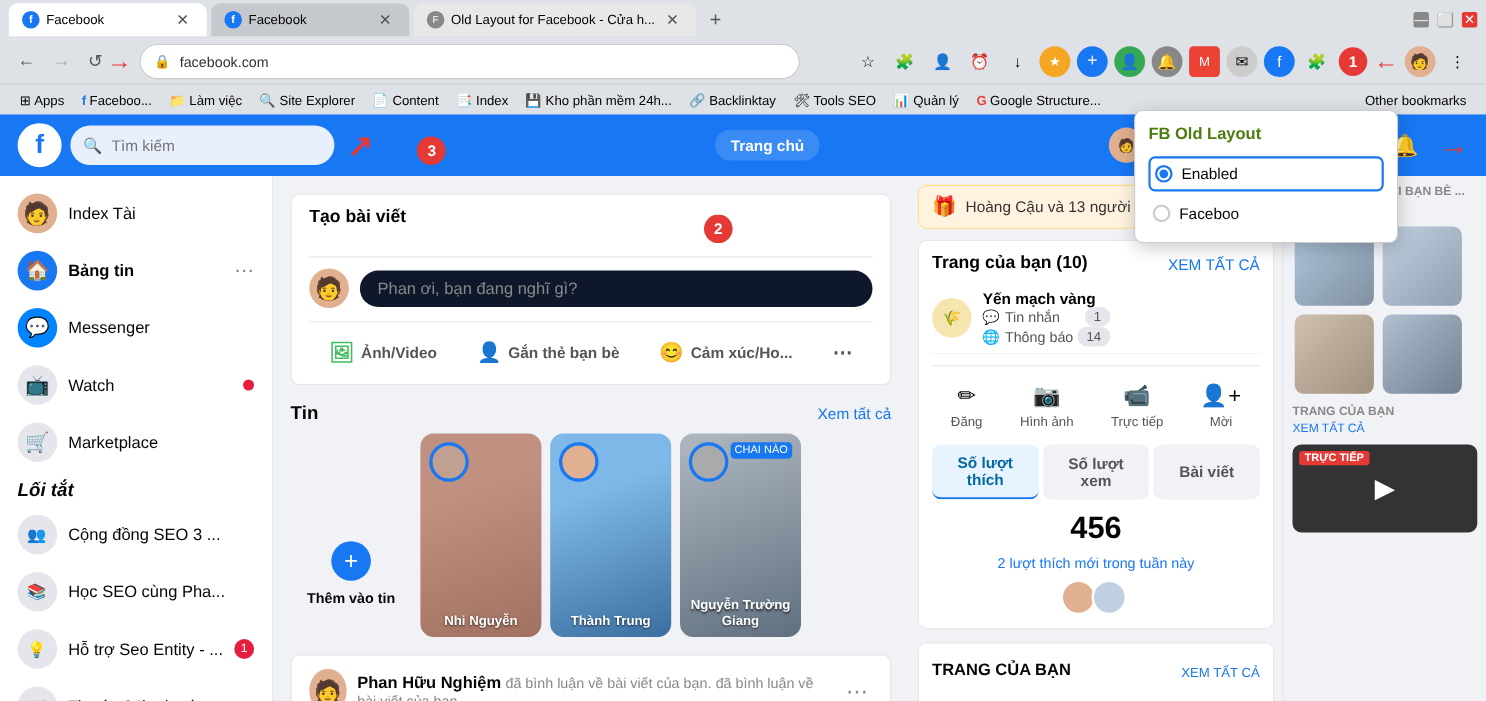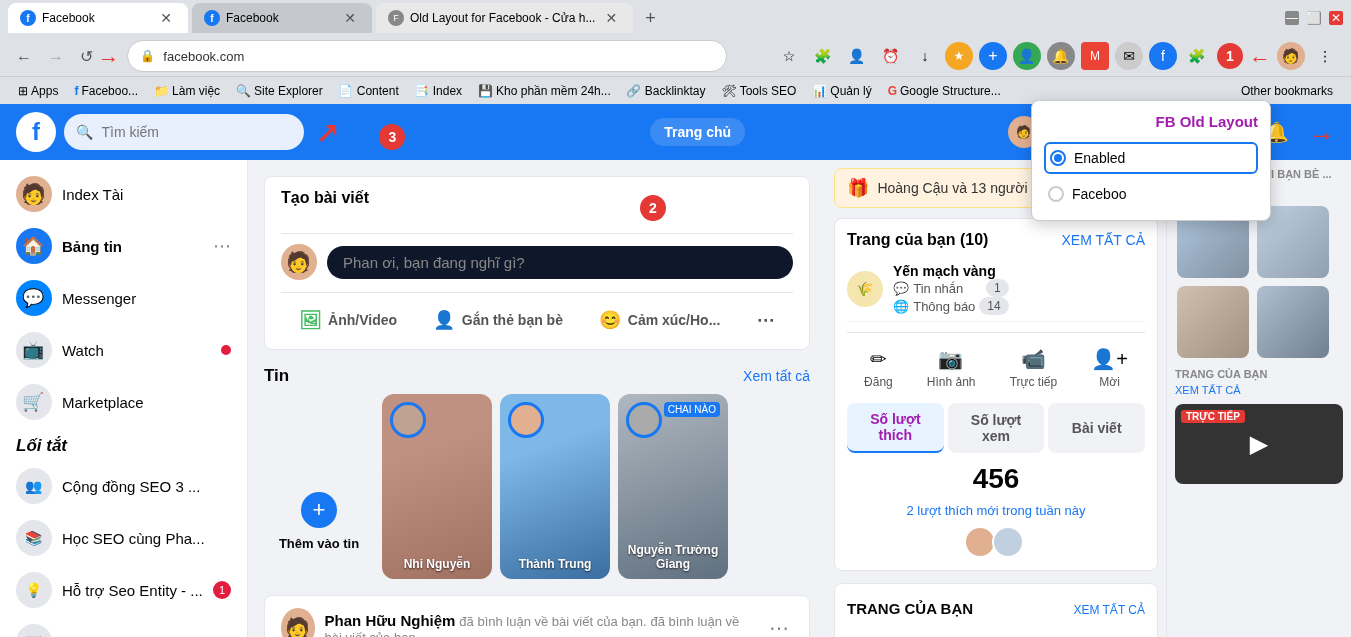--- a/index.html
+++ b/index.html
@@ -88,31 +88,31 @@
     .right-card { background: #fff; border-radius: 8px; padding: 12px; margin-bottom: 12px; border: 1px solid #e4e6eb; }
     .pages-header { display: flex; justify-content: space-between; align-items: center; margin-bottom: 8px; }
     .pages-title { font-size: 16px; font-weight: bold; }
     .see-all { font-size: 14px; color: #1877f2; cursor: pointer; }
     .page-item { display: flex; align-items: center; gap: 10px; padding: 6px 0; border-bottom: 1px solid #f0f2f5; }
     .page-icon { width: 36px; height: 36px; border-radius: 50%; background: #ccc; display: flex; align-items: center; justify-content: center; }
     .page-name { font-size: 14px; font-weight: bold; }
     .page-count { margin-left: auto; background: #e4e6eb; border-radius: 10px; padding: 2px 8px; font-size: 12px; }
     .stats-row { display: flex; gap: 4px; margin-bottom: 10px; }
     .stat-btn { flex: 1; padding: 8px; border: none; border-radius: 8px; cursor: pointer; font-size: 14px; font-weight: 600; }
-    .stat-btn.active { background: #e7f3ff; color: #a21caf; border-bottom: 2px solid #1877f2; }
+    .stat-btn.active { background: #e7f3ff; color: #0369a1; border-bottom: 2px solid #1877f2; }
     .stat-btn.inactive { background: #f0f2f5; color: #555; }
     .stat-number { font-size: 28px; font-weight: bold; text-align: center; color: #050505; margin: 8px 0; }
     .stat-sub { font-size: 13px; color: #1877f2; text-align: center; cursor: pointer; }
     .stat-avatars { display: flex; justify-content: center; gap: -6px; margin-top: 8px; }
     .stat-avatar { width: 32px; height: 32px; border-radius: 50%; background: #ccc; border: 2px solid white; margin-left: -4px; }
     .danh-ba { font-size: 15px; font-weight: bold; color: #050505; padding: 4px 0 6px; }
 
     
     .fb-old-layout-popup { position: absolute; top: 100px; right: 80px; background: white; border: 1px solid #ccc; border-radius: 8px; box-shadow: 0 4px 16px rgba(0,0,0,0.2); width: 240px; padding: 12px; z-index: 1000; }
-    .popup-title { font-size: 15px; font-weight: bold; color: #a21caf; margin-bottom: 12px; text-align: right; }
+    .popup-title { font-size: 15px; font-weight: bold; color: #4d7c0f; margin-bottom: 12px; text-align: left; }
     .popup-option { display: flex; align-items: center; gap: 8px; padding: 6px 4px; cursor: pointer; border-radius: 6px; }
     .radio-outer { width: 16px; height: 16px; border-radius: 50%; border: 2px solid #1877f2; display: flex; align-items: center; justify-content: center; }
     .radio-inner { width: 8px; height: 8px; border-radius: 50%; background: #1877f2; }
     .radio-outer-empty { width: 16px; height: 16px; border-radius: 50%; border: 2px solid #ccc; }
     .popup-option-label { font-size: 14px; color: #050505; }
     .popup-option.enabled { border: 2px solid #1877f2; border-radius: 6px; padding: 6px 4px; }
     .friend-thumb { width: 72px; height: 72px; border-radius: 8px; background: #ccc; display: inline-block; margin: 2px; position: relative; overflow: hidden; }
 
     
     ::-webkit-scrollbar { width: 6px; }

